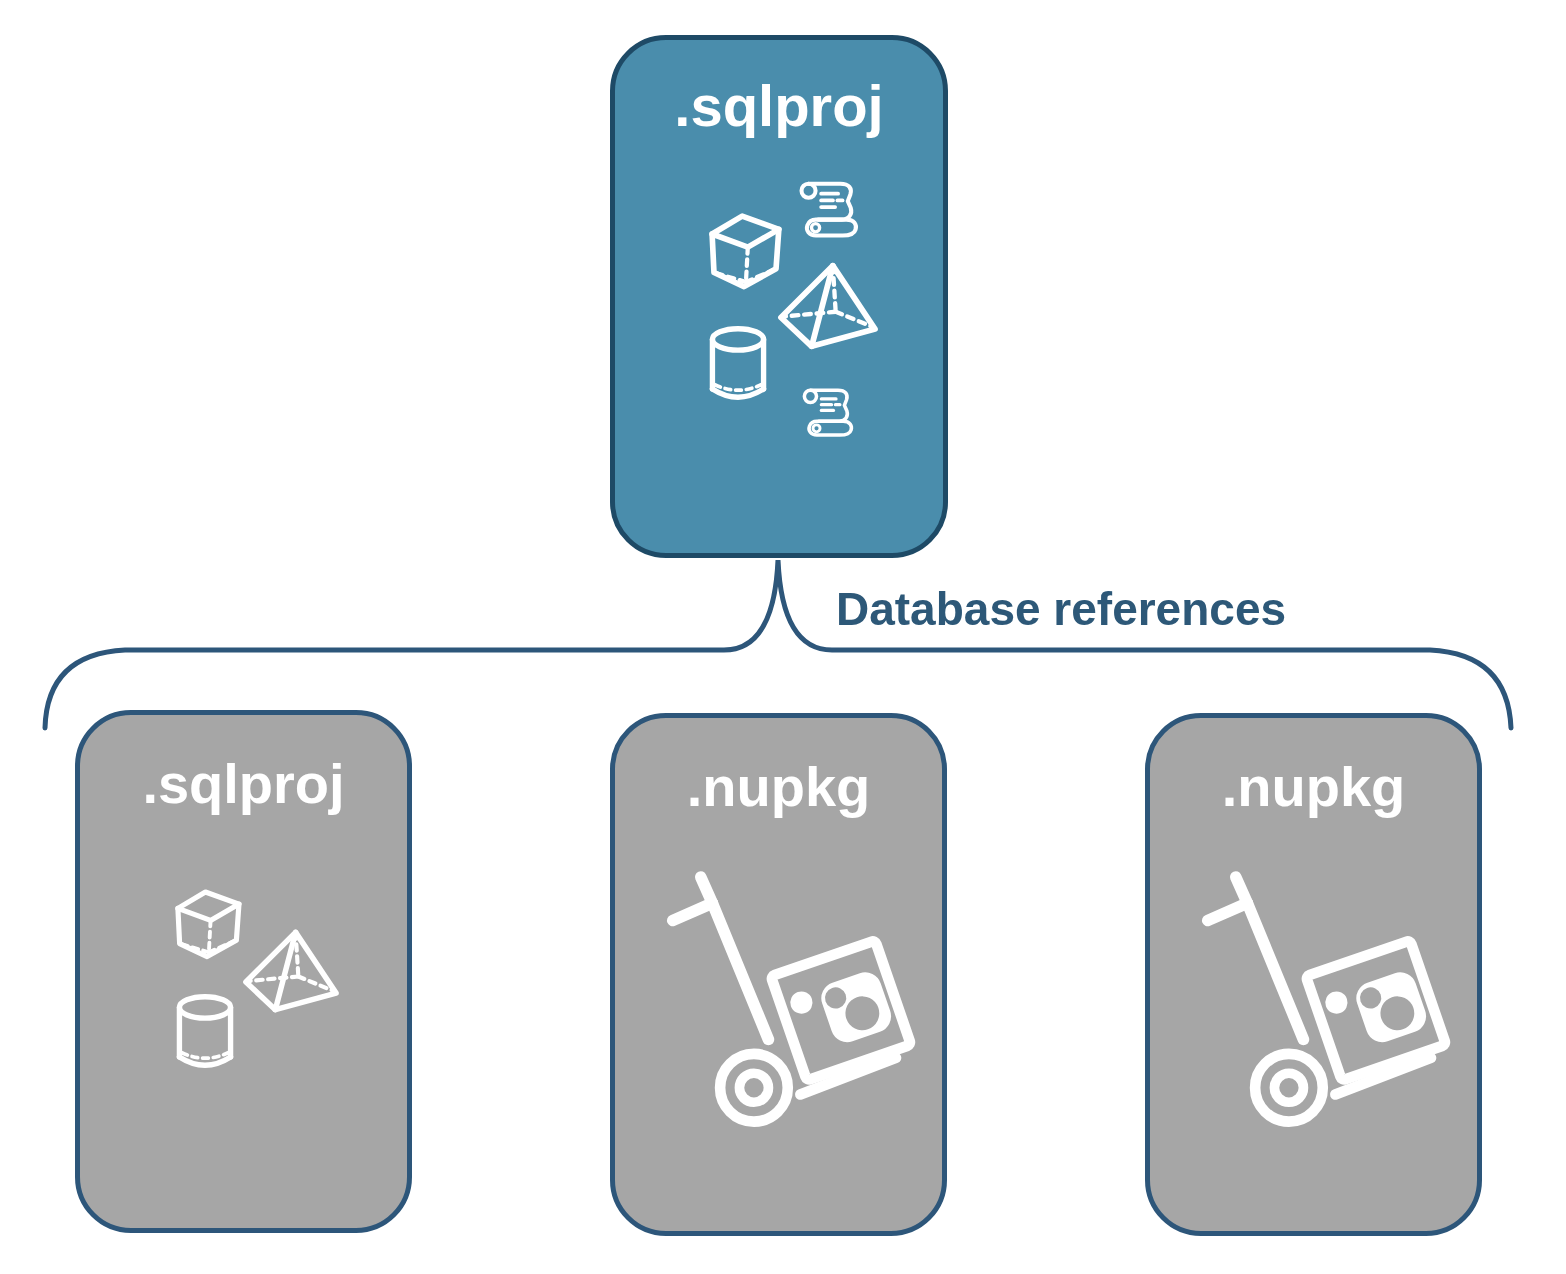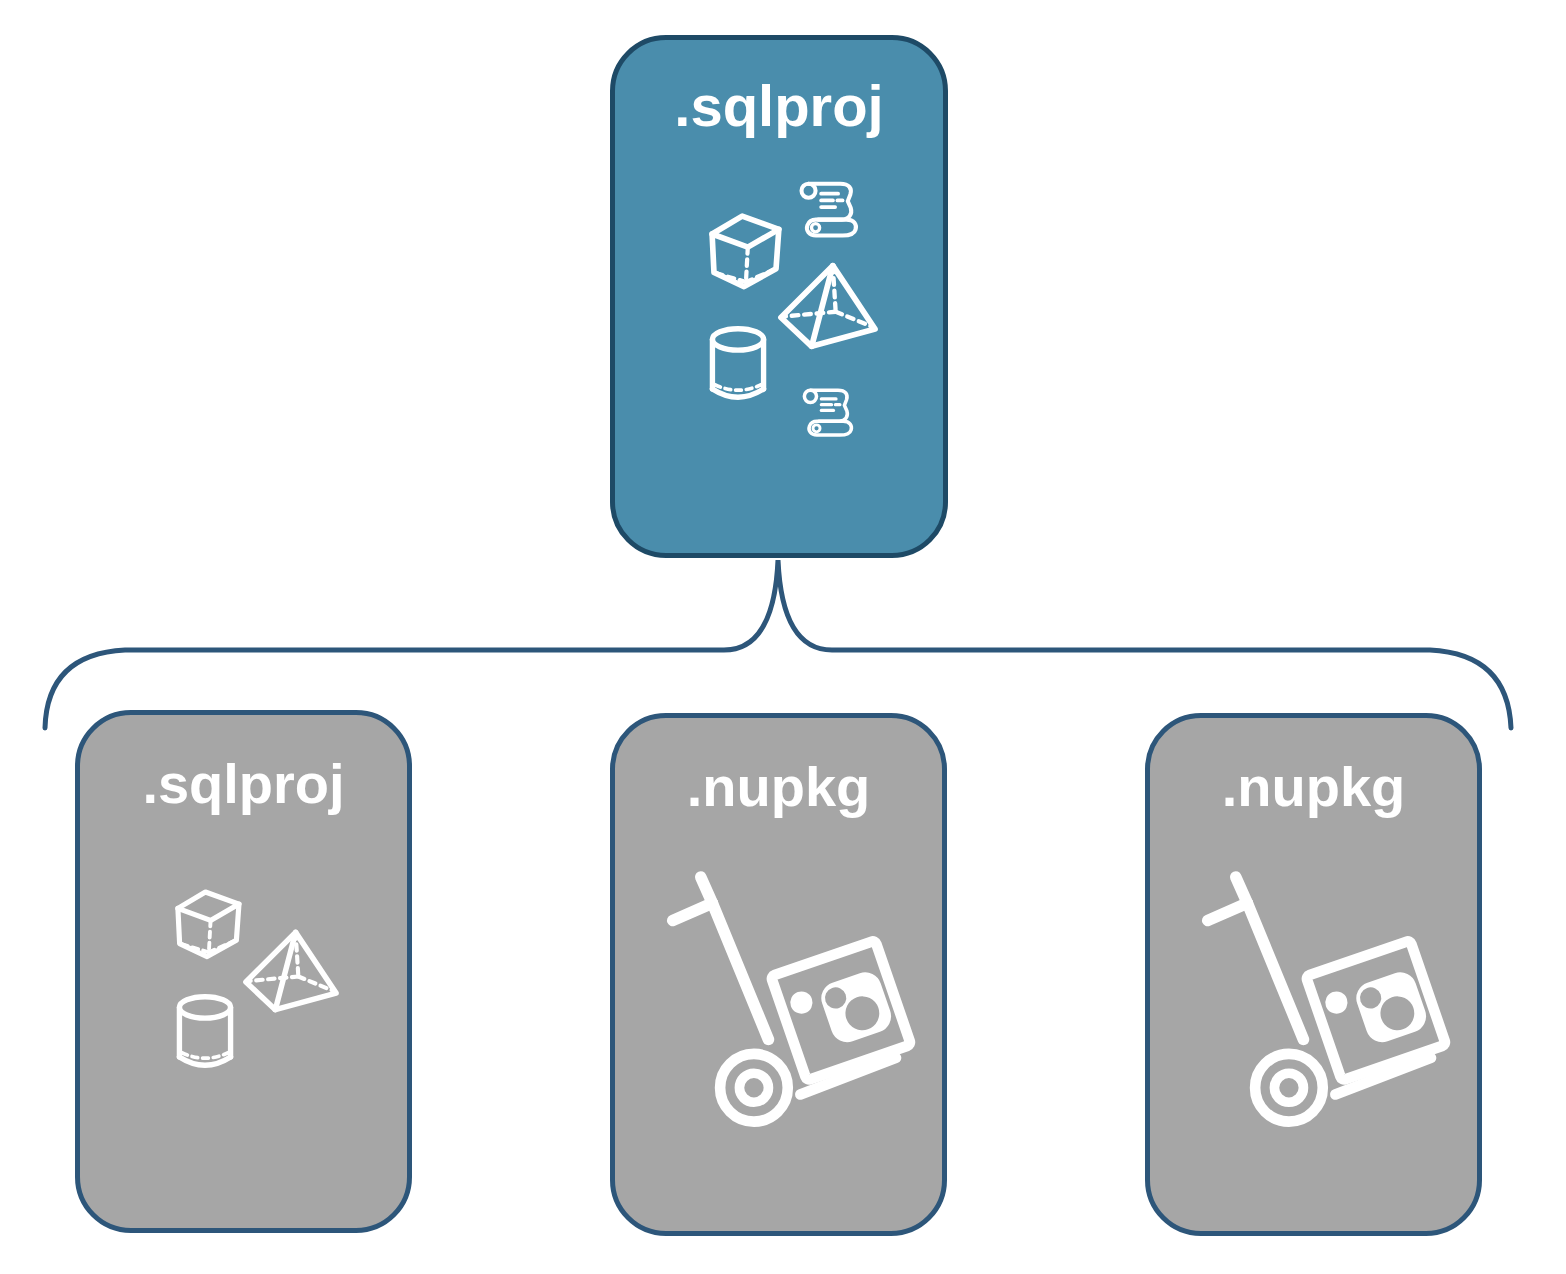--- a/index.html
+++ b/index.html
@@ -126,20 +126,21 @@
     <span class="icon ic-scroll-2">
       <svg viewBox="0 0 100 100">
           <use href="#def-scroll"></use>
         </svg>
     </span>
   </div>
 
   <svg class="brace" viewBox="0 0 1500 190">
     <path d="M15 178 Q17 104 95 100 L694 100 Q744 100 748 10 Q752 100 802 100 L1400 100 Q1478 104 1481 178" fill="none" stroke="var(--connector-line)" stroke-width="5" stroke-linecap="round"></path>
   </svg>
+  <div class="edge-label">Database references</div>
 
   <div class="node node-child pos-child-1">
     <span class="label">.sqlproj</span>
     <span class="icon ic-cube">
       <svg viewBox="0 0 100 100">
           <use href="#def-cube"></use>
         </svg>
     </span>
     <span class="icon ic-pyramid">
       <svg viewBox="0 0 110 100">

